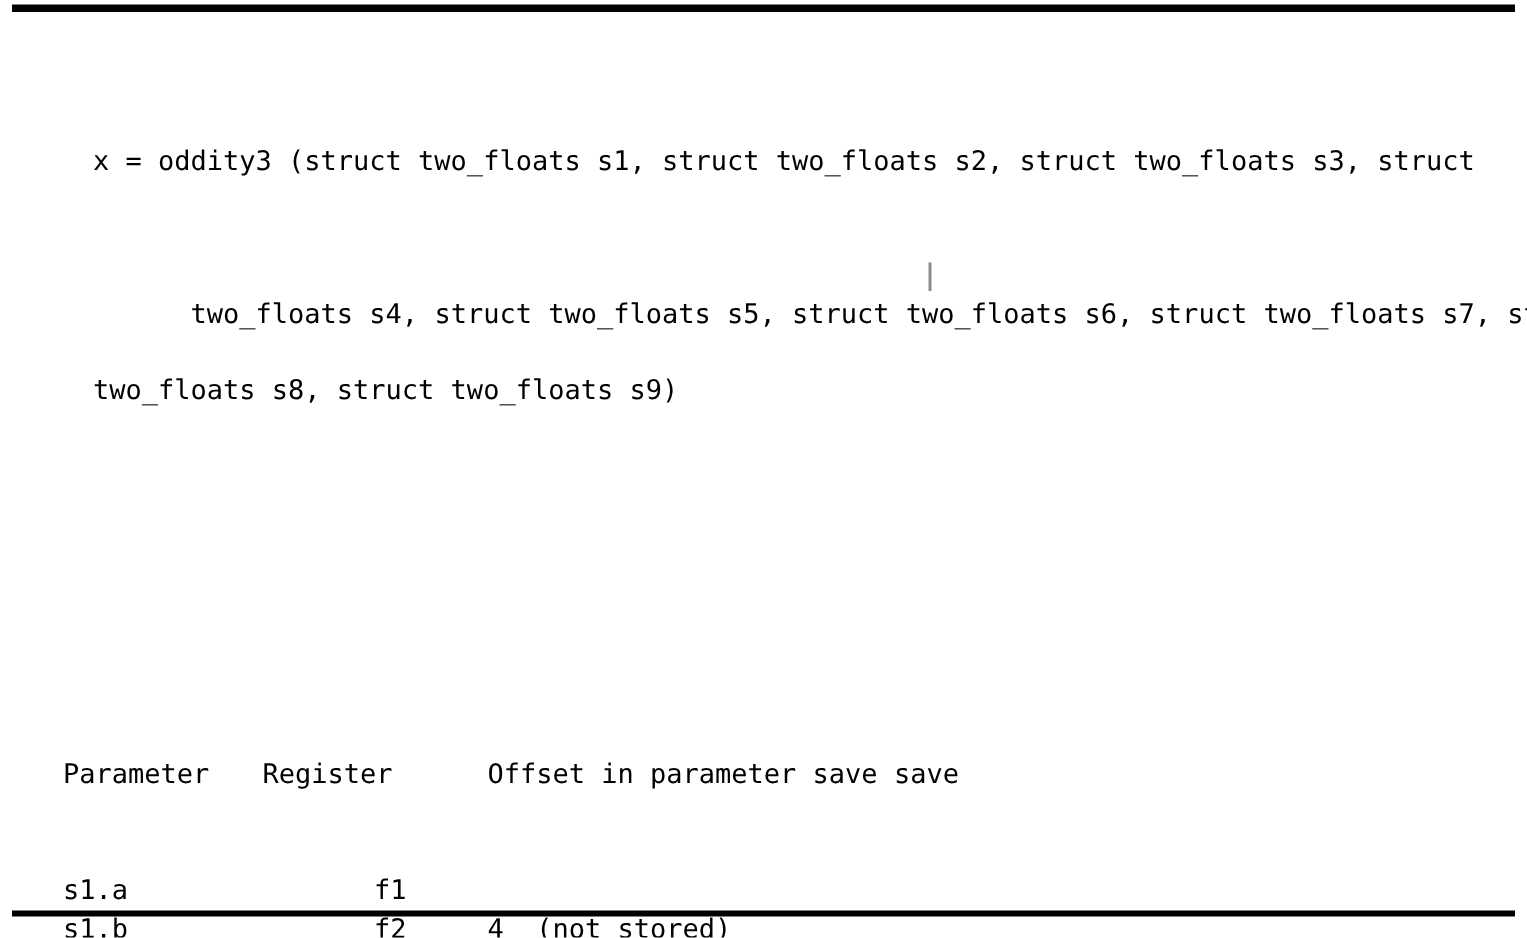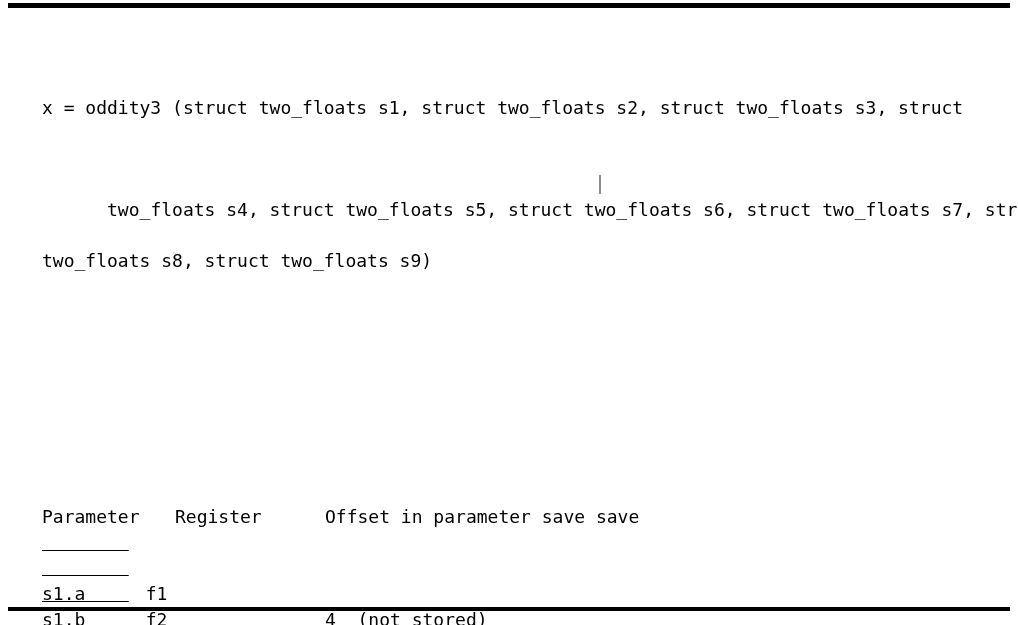--- a/index.html
+++ b/index.html
@@ -45,20 +45,21 @@
     line-height: 25.6px;
     letter-spacing: 0px;
     white-space: pre;
     font-family: "DejaVu Sans Mono", "Liberation Mono", monospace;
   }
 
   .sig-line {
     white-space: pre;
     position: relative;
     height: 25.6px;
+    margin-left: 20px;
   }
 
   .caret {
     display: inline-block;
     position: absolute;
     width: 2px;
     height: 19px;
     background: #8c8c8c;
     top: 3px;
     left: 557px;
@@ -68,34 +69,33 @@
     height: 25.6px;
   }
 
   .table {
     position: relative;
   }
   .trow {
     position: relative;
     height: 25.6px;
     white-space: pre;
-    text-decoration: underline;
   }
   .c-param {
     position: absolute;
     left: 0px;
     top: 0;
     white-space: pre;
   }
   .c-reg {
     position: absolute;
     left: 0px;
     top: 0;
     width: 229px;
-    text-align: center;
+    text-align: right;
     white-space: pre;
   }
   .c-off {
     position: absolute;
     left: 283px;
     top: 0;
     white-space: pre;
   }
   .thead .c-reg {
     width: auto;

